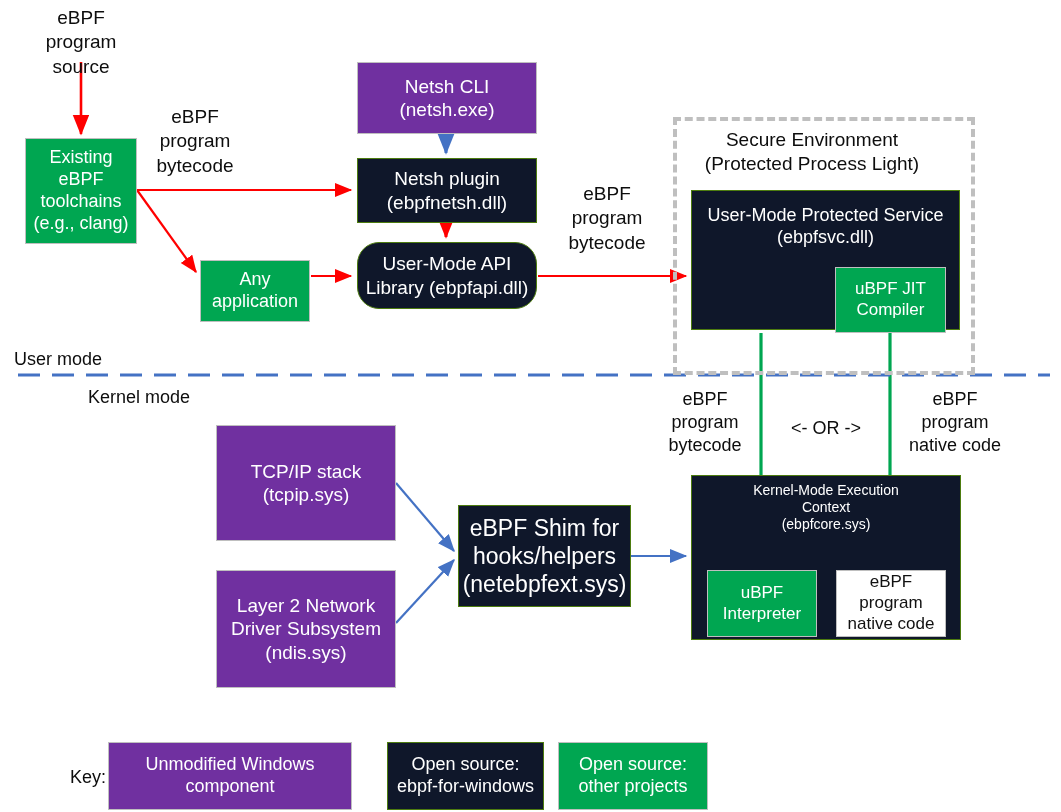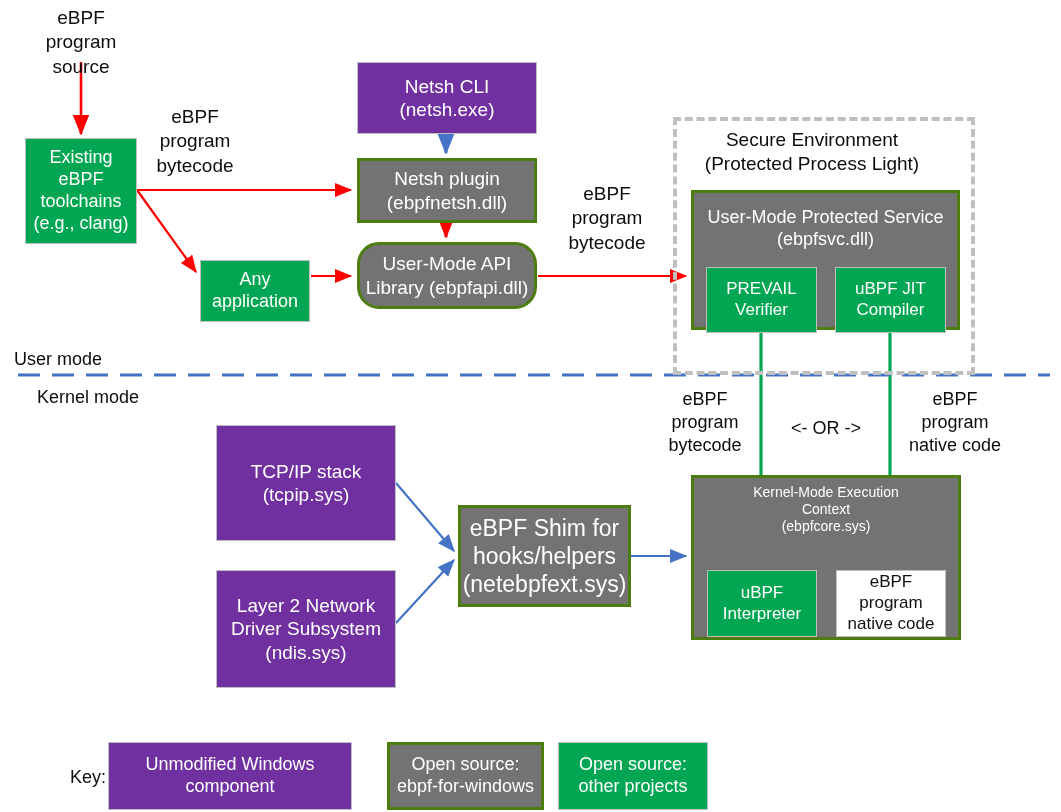--- a/index.html
+++ b/index.html
@@ -1,20 +1,20 @@
 <!DOCTYPE html>
 <html><head>
 <meta charset="utf-8">
 <style>
   html,body{margin:0;padding:0;background:#ffffff;}
   body{font-family:"Liberation Sans",sans-serif;}
   #stage{position:relative;width:1061px;height:812px;background:#fff;overflow:hidden;}
   .box{position:absolute;box-sizing:border-box;display:flex;align-items:center;justify-content:center;text-align:center;line-height:1.22;}
   .purple{background:#7030A0;color:#fff;border:1px solid #bfbfbf;}
-  .lgreen{background:#737373;color:#fff;border:3px solid #4d7c0f;}
+  .lgreen{background:#0f172a;color:#fff;border:1px solid #4d7c0f;}
   .dgreen{background:#00A651;color:#fff;border:1px solid #bfbfbf;}
   .whitebox{background:#ffffff;color:#111;border:1px solid #bfbfbf;}
   .lbl{position:absolute;color:#0d0d0d;text-align:center;line-height:1.28;white-space:pre-line;}
   .grpbox{position:absolute;box-sizing:border-box;border:4px dashed #bfbfbf;background:transparent;}
   svg.ov{position:absolute;left:0;top:0;width:1061px;height:812px;pointer-events:none;}
 </style>
 </head>
 <body>
 
 <div id="stage">
@@ -68,21 +68,21 @@
   <div class="lbl" style="left: 140px; top: 105px; width: 110px; font-size: 19px; white-space: pre-line;">eBPF
 program
 bytecode</div>
 
   <div class="lbl" style="left: 552px; top: 182px; width: 110px; font-size: 19px; white-space: pre-line;">eBPF
 program
 bytecode</div>
 
   <div class="lbl" style="left: 14px; top: 348px; width: 160px; font-size: 18px; text-align: left; white-space: pre-line;">User mode</div>
 
-  <div class="lbl" style="left: 10px; top: 386px; width: 180px; font-size: 18px; text-align: left; white-space: pre-line; margin-left: 27px;">Kernel mode</div>
+  <div class="lbl" style="left: 10px; top: 386px; width: 180px; font-size: 18px; text-align: right; white-space: pre-line;">Kernel mode</div>
 
   <div class="lbl" style="left: 653px; top: 388px; width: 104px; font-size: 18px; white-space: pre-line;">eBPF
 program
 bytecode</div>
 
   <div class="lbl" style="left: 770px; top: 417px; width: 112px; font-size: 18px; white-space: pre-line;">&lt;- OR -&gt;</div>
 
   <div class="lbl" style="left: 885px; top: 388px; width: 140px; font-size: 18px; white-space: pre-line;">eBPF
 program
 native code</div>
@@ -104,22 +104,20 @@
 
   <div class="box lgreen" style="left: 357px; top: 158px; width: 180px; height: 65px; font-size: 19px; white-space: pre-line;">Netsh plugin
 (ebpfnetsh.dll)</div>
 
   <div class="box lgreen" style="left: 357px; top: 242px; width: 180px; height: 67px; font-size: 19px; white-space: pre-line; border-radius: 22px;">User-Mode API
 Library (ebpfapi.dll)</div>
 
   <div class="box lgreen" style="left: 691px; top: 190px; width: 269px; height: 140px; align-items: flex-start; justify-content: center; padding-top: 14px; font-size: 18px; white-space: pre-line;">User-Mode Protected Service
 (ebpfsvc.dll)</div>
 
-  <div class="box dgreen" style="left: 706px; top: 267px; width: 111px; height: 66px; font-size: 17px; white-space: pre-line;">PREVAIL
-Verifier</div>
 
   <div class="box dgreen" style="left: 835px; top: 267px; width: 111px; height: 66px; font-size: 17px; white-space: pre-line;">uBPF JIT
 Compiler</div>
 
   <div class="box purple" style="left: 216px; top: 425px; width: 180px; height: 116px; font-size: 19px; white-space: pre-line;">TCP/IP stack
 (tcpip.sys)</div>
 
   <div class="box purple" style="left: 216px; top: 570px; width: 180px; height: 118px; font-size: 19px; white-space: pre-line;">Layer 2 Network
 Driver Subsystem
 (ndis.sys)</div>

